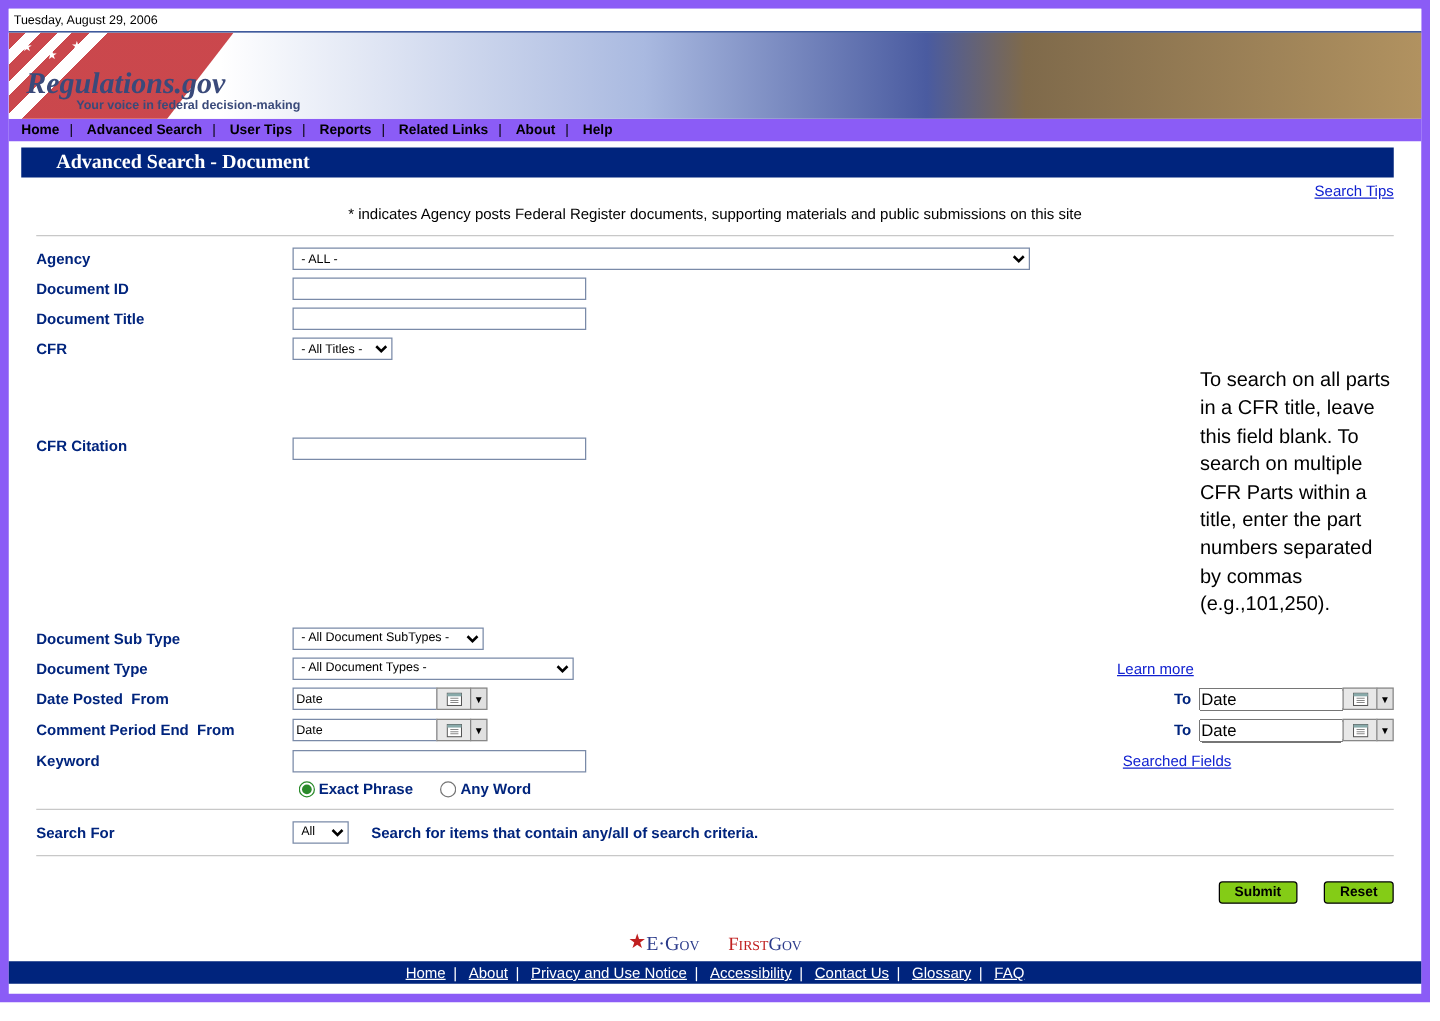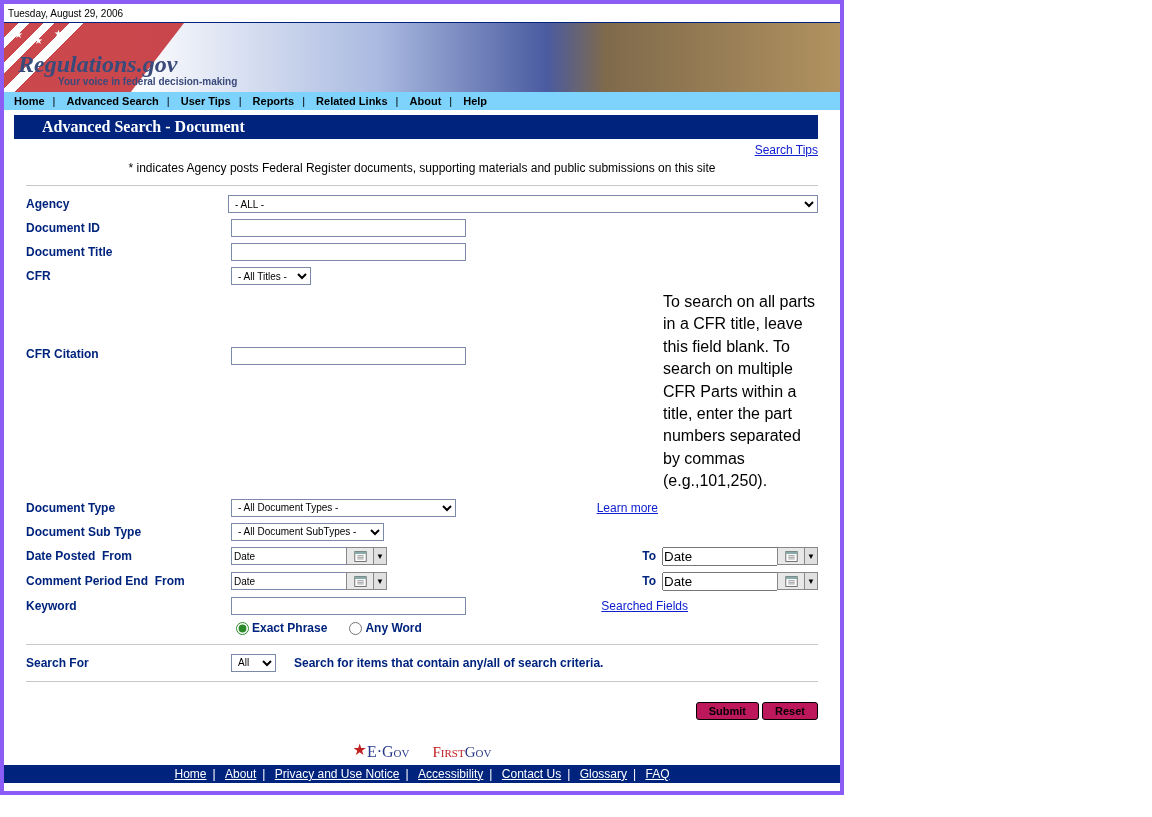--- a/index.html
+++ b/index.html
@@ -1,32 +1,32 @@
 <!DOCTYPE html>
 <html><head>
 <meta charset="utf-8">
 <style>
   * { box-sizing: border-box; margin: 0; padding: 0; }
   body { font-family: Verdana, Arial, sans-serif; font-size: 11px; background: #fff; width: 1152px; }
-  .page { width: 844px; border: 4px solid #8b5cf6; }
+  .page { width: 1144px; border: 7px solid #8b5cf6; }
   .topbar { display: flex; justify-content: space-between; align-items: center; height: 18px; background: #fff; }
   .topbar-date { padding-left: 4px; font-size: 10px; color: #000; }
   .topbar-links { background: #00247d; color: #fff; padding: 2px 8px 2px 14px; border-top-left-radius: 10px; font-size: 10px; }
   .topbar-links a { color: #fff; text-decoration: underline; margin: 0 2px; }
   .topbar-links .sep { color: #fff; margin: 0 2px; }
   .banner { height: 70px; background: linear-gradient(90deg, #fff 0%, #fff 15%, #a9b9e0 45%, #4a5ba0 65%, #7f6a4b 72%, #b19260 100%); position: relative; border-top: 1px solid #00247d; overflow: hidden; }
   .banner-flag { position: absolute; left: 0; top: 0; width: 180px; height: 70px; background:
     linear-gradient(135deg, #c1272d 0 10px, #fff 10px 18px, #c1272d 18px 28px, #fff 28px 36px, #c1272d 36px 46px, #fff 46px 56px, #c1272d 56px 100%);
     clip-path: polygon(0 0, 100% 0, 70% 100%, 0 100%); opacity: 0.85;
   }
   .banner-star { position: absolute; color: #fff; font-size: 10px; }
   .banner-logo { position: absolute; left: 14px; top: 28px; }
   .banner-logo-title { font-family: "Times New Roman", serif; font-size: 24px; font-style: italic; font-weight: bold; color: #3a4a7a; }
   .banner-logo-sub { font-family: Arial; font-size: 10px; font-weight: bold; color: #3a4a7a; margin-top: -2px; margin-left: 40px; }
-  .navbar { background: #7dd3fc; padding: 3px 6px; font-size: 11px; font-weight: bold; color: #000; }
+  .navbar { background: #8b5cf6; padding: 3px 6px; font-size: 11px; font-weight: bold; color: #000; }
   .navbar a { color: #000; text-decoration: none; margin: 0 4px; }
   .navbar .sep { margin: 0 4px; font-weight: normal; }
   .content { padding: 0 0 8px 0; }
   .pageheader { background: #00247d; color: #fff; font-weight: bold; font-size: 16px; padding: 3px 28px; margin: 5px 22px 0 10px; font-family: Verdana; }
   .tips-row { text-align: right; padding: 4px 22px 0 0; }
   .tips-row a { color: #1020d0; text-decoration: underline; font-size: 12px; }
   .note-row { text-align: center; font-size: 12px; padding: 4px 22px; }
   hr.div { border: none; border-top: 1px solid #c8c8c8; margin: 6px 22px; }
   .form-area { padding: 0 22px; }
   .form-row { display: flex; align-items: center; padding: 3px 0; }
@@ -46,21 +46,21 @@
   .right-col { margin-left: auto; display: flex; align-items: center; }
   .right-lbl { font-weight: bold; color: #00247d; font-size: 12px; padding-right: 6px; }
   .cfr-help { font-size: 16px; color: #000; width: 155px; line-height: 1.4; }
   .learn { margin-left: auto; }
   .learn a, .sfields a { color: #1020d0; text-decoration: underline; font-size: 12px; }
   .radio-row { padding-left: 210px; font-weight: bold; color: #00247d; font-size: 12px; }
   .radio-row label { margin-right: 22px; }
   .radio-row input { vertical-align: middle; margin-right: 3px; accent-color: #2a8a2a; }
   .search-for-desc { font-weight: bold; color: #00247d; font-size: 12px; margin-left: 18px; }
   .btn-row { text-align: right; padding: 14px 22px 6px 0; }
-  .btn { background: #be185d; border: 1px solid #000; border-radius: 3px; padding: 2px 12px; font-size: 11px; font-weight: bold; cursor: pointer; }
+  .btn { background: #84cc16; border: 1px solid #000; border-radius: 3px; padding: 2px 12px; font-size: 11px; font-weight: bold; margin-left: 18px; cursor: pointer; }
   .footer-logos { text-align: center; padding: 14px 0 4px 0; }
   .egov { font-family: Liberation Serif, serif; font-size: 16px; color: #2a3a8a; font-variant: small-caps; display: inline-block; margin-right: 20px; }
   .egov .star { color: #c02020; font-size: 16px; vertical-align: 2px; }
   .fgov { font-family: "Times New Roman", serif; font-size: 15px; color: #c02020; font-variant: small-caps; display: inline-block; }
   .fgov .g { color: #2a3a8a; }
   .footer-nav { background: #00247d; color: #fff; text-align: center; padding: 2px 0; font-size: 12px; }
   .footer-nav a { color: #fff; text-decoration: underline; margin: 0 3px; }
   .footer-nav .sep { margin: 0 3px; }
 </style>
 </head>
@@ -130,36 +130,36 @@
 
       <div class="form-row" style="align-items:flex-start;">
         <div class="form-label" style="padding-top:56px">CFR Citation</div>
         <div class="form-control" style="padding-top:56px"><input type="text" class="txt-med" value="" style=""></div>
         <div class="right-col">
             <div class="cfr-help">To search on all parts in a CFR title, leave this field blank. To search on multiple CFR Parts within a title, enter the part numbers separated by commas (e.g.,101,250).</div>
           </div>
       </div>
 
       <div class="form-row">
+        <div class="form-label">Document Sub Type</div>
+        <div class="form-control">
+          <select class="sel-sub">
+            <option>- All Document SubTypes -</option>
+          </select>
+        </div>
+      </div>
+
+      <div class="form-row">
         <div class="form-label">Document Type</div>
         <div class="form-control">
           <select class="sel-doc">
             <option>- All Document Types -</option>
           </select>
         </div>
         <div class="learn"><a href="#" style="margin-right:160px">Learn more</a></div>
-      </div>
-
-      <div class="form-row">
-        <div class="form-label">Document Sub Type</div>
-        <div class="form-control">
-          <select class="sel-sub">
-            <option>- All Document SubTypes -</option>
-          </select>
-        </div>
       </div>
 
       <div class="form-row">
         <div class="form-label">
           <span>Date Posted</span>&nbsp;&nbsp;<span>From</span>
         </div>
         <div class="form-control date-wrap">
           <input type="text" value="Date" style="">
           <span class="cal-btn">
               <svg viewBox="0 0 16 16">

